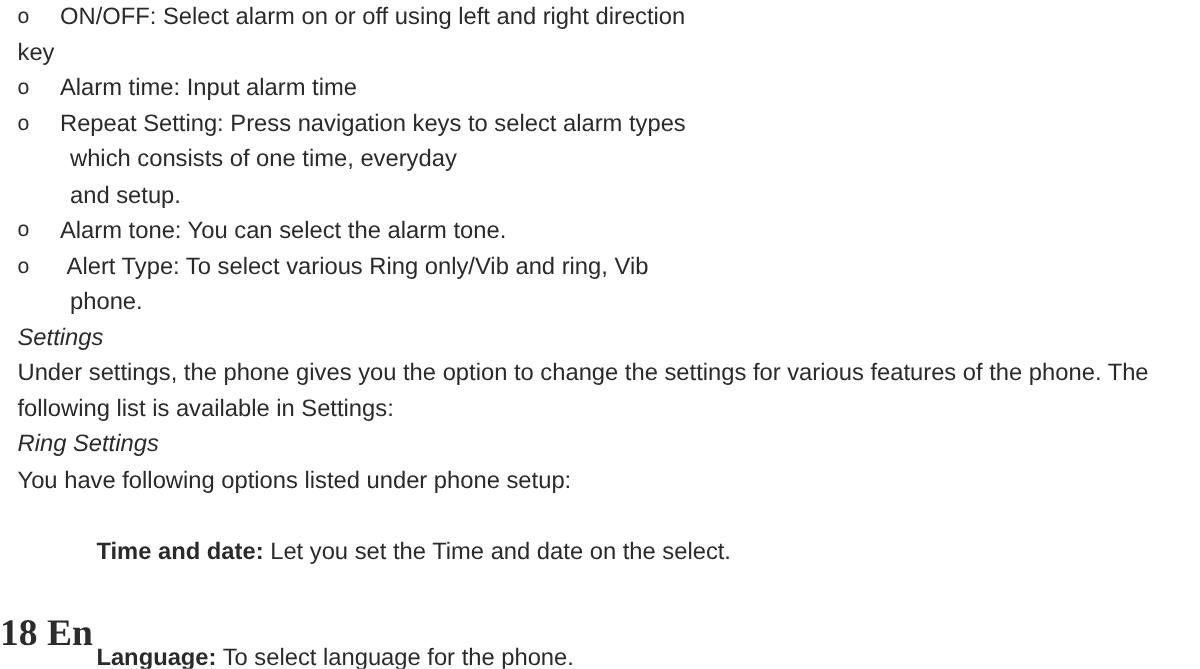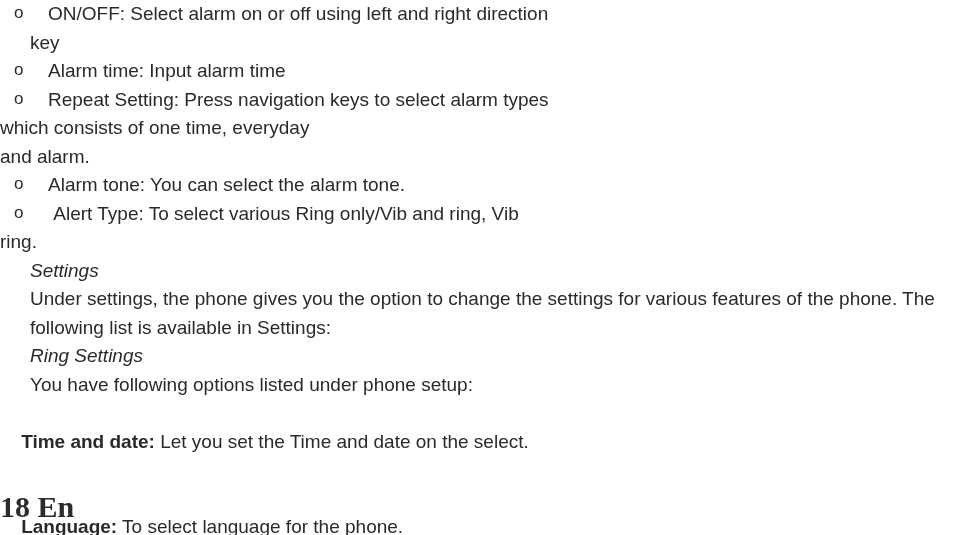--- a/index.html
+++ b/index.html
@@ -30,22 +30,22 @@
     width: 48px;
     flex-shrink: 0;
     padding-left: 14px;
     box-sizing: border-box;
     font-size: 17px;
     color: #2a2a2a;
   }
   .bullet-body {
     flex: 1;
   }
-  .indent-56 { }
-  .indent-14 { padding-left: 30px; }
+  .indent-56 { padding-left: 56px; }
+  .indent-14 { padding-left: 14px; }
   .bold-italic { font-weight: normal; font-style: italic; }
   .bold { font-weight: bold; }
   .footer {
     position: absolute;
     bottom: 6px;
     left: 0;
     width: 100%;
     font-family: "Times New Roman", Times, serif;
     font-size: 30px;
     color: #2c2c2c;
@@ -66,32 +66,32 @@
   <div class="bullet-row">
     <div class="bullet-mark">o</div>
     <div class="bullet-body line">Alarm time: Input alarm time</div>
   </div>
 
   <div class="bullet-row">
     <div class="bullet-mark">o</div>
     <div class="bullet-body line">Repeat Setting: Press navigation keys to select alarm types</div>
   </div>
   <div class="line indent-56">which consists of one time, everyday</div>
-  <div class="line indent-56">and alarm.</div>
+  <div class="line indent-56">and setup.</div>
 
   <div class="bullet-row">
     <div class="bullet-mark">o</div>
     <div class="bullet-body line">Alarm tone: You can select the alarm tone.</div>
   </div>
 
   <div class="bullet-row">
     <div class="bullet-mark">o</div>
     <div class="bullet-body line"> Alert Type: To select various Ring only/Vib and ring, Vib</div>
   </div>
-  <div class="line indent-56">ring.</div>
+  <div class="line indent-56">phone.</div>
 
   <div class="line indent-14 bold-italic">Settings</div>
   <div class="line indent-14">Under settings, the phone gives you the option to change the settings for various features of the phone. The following list is available in Settings:</div>
 
   <div class="line indent-14 bold-italic">Ring Settings</div>
   <div class="line indent-14">You have following options listed under phone setup:</div>
 
   <div class="line indent-56">
     <span class="bold">Time and date: </span><span>Let you set the Time and date on the select.</span>
   </div>

